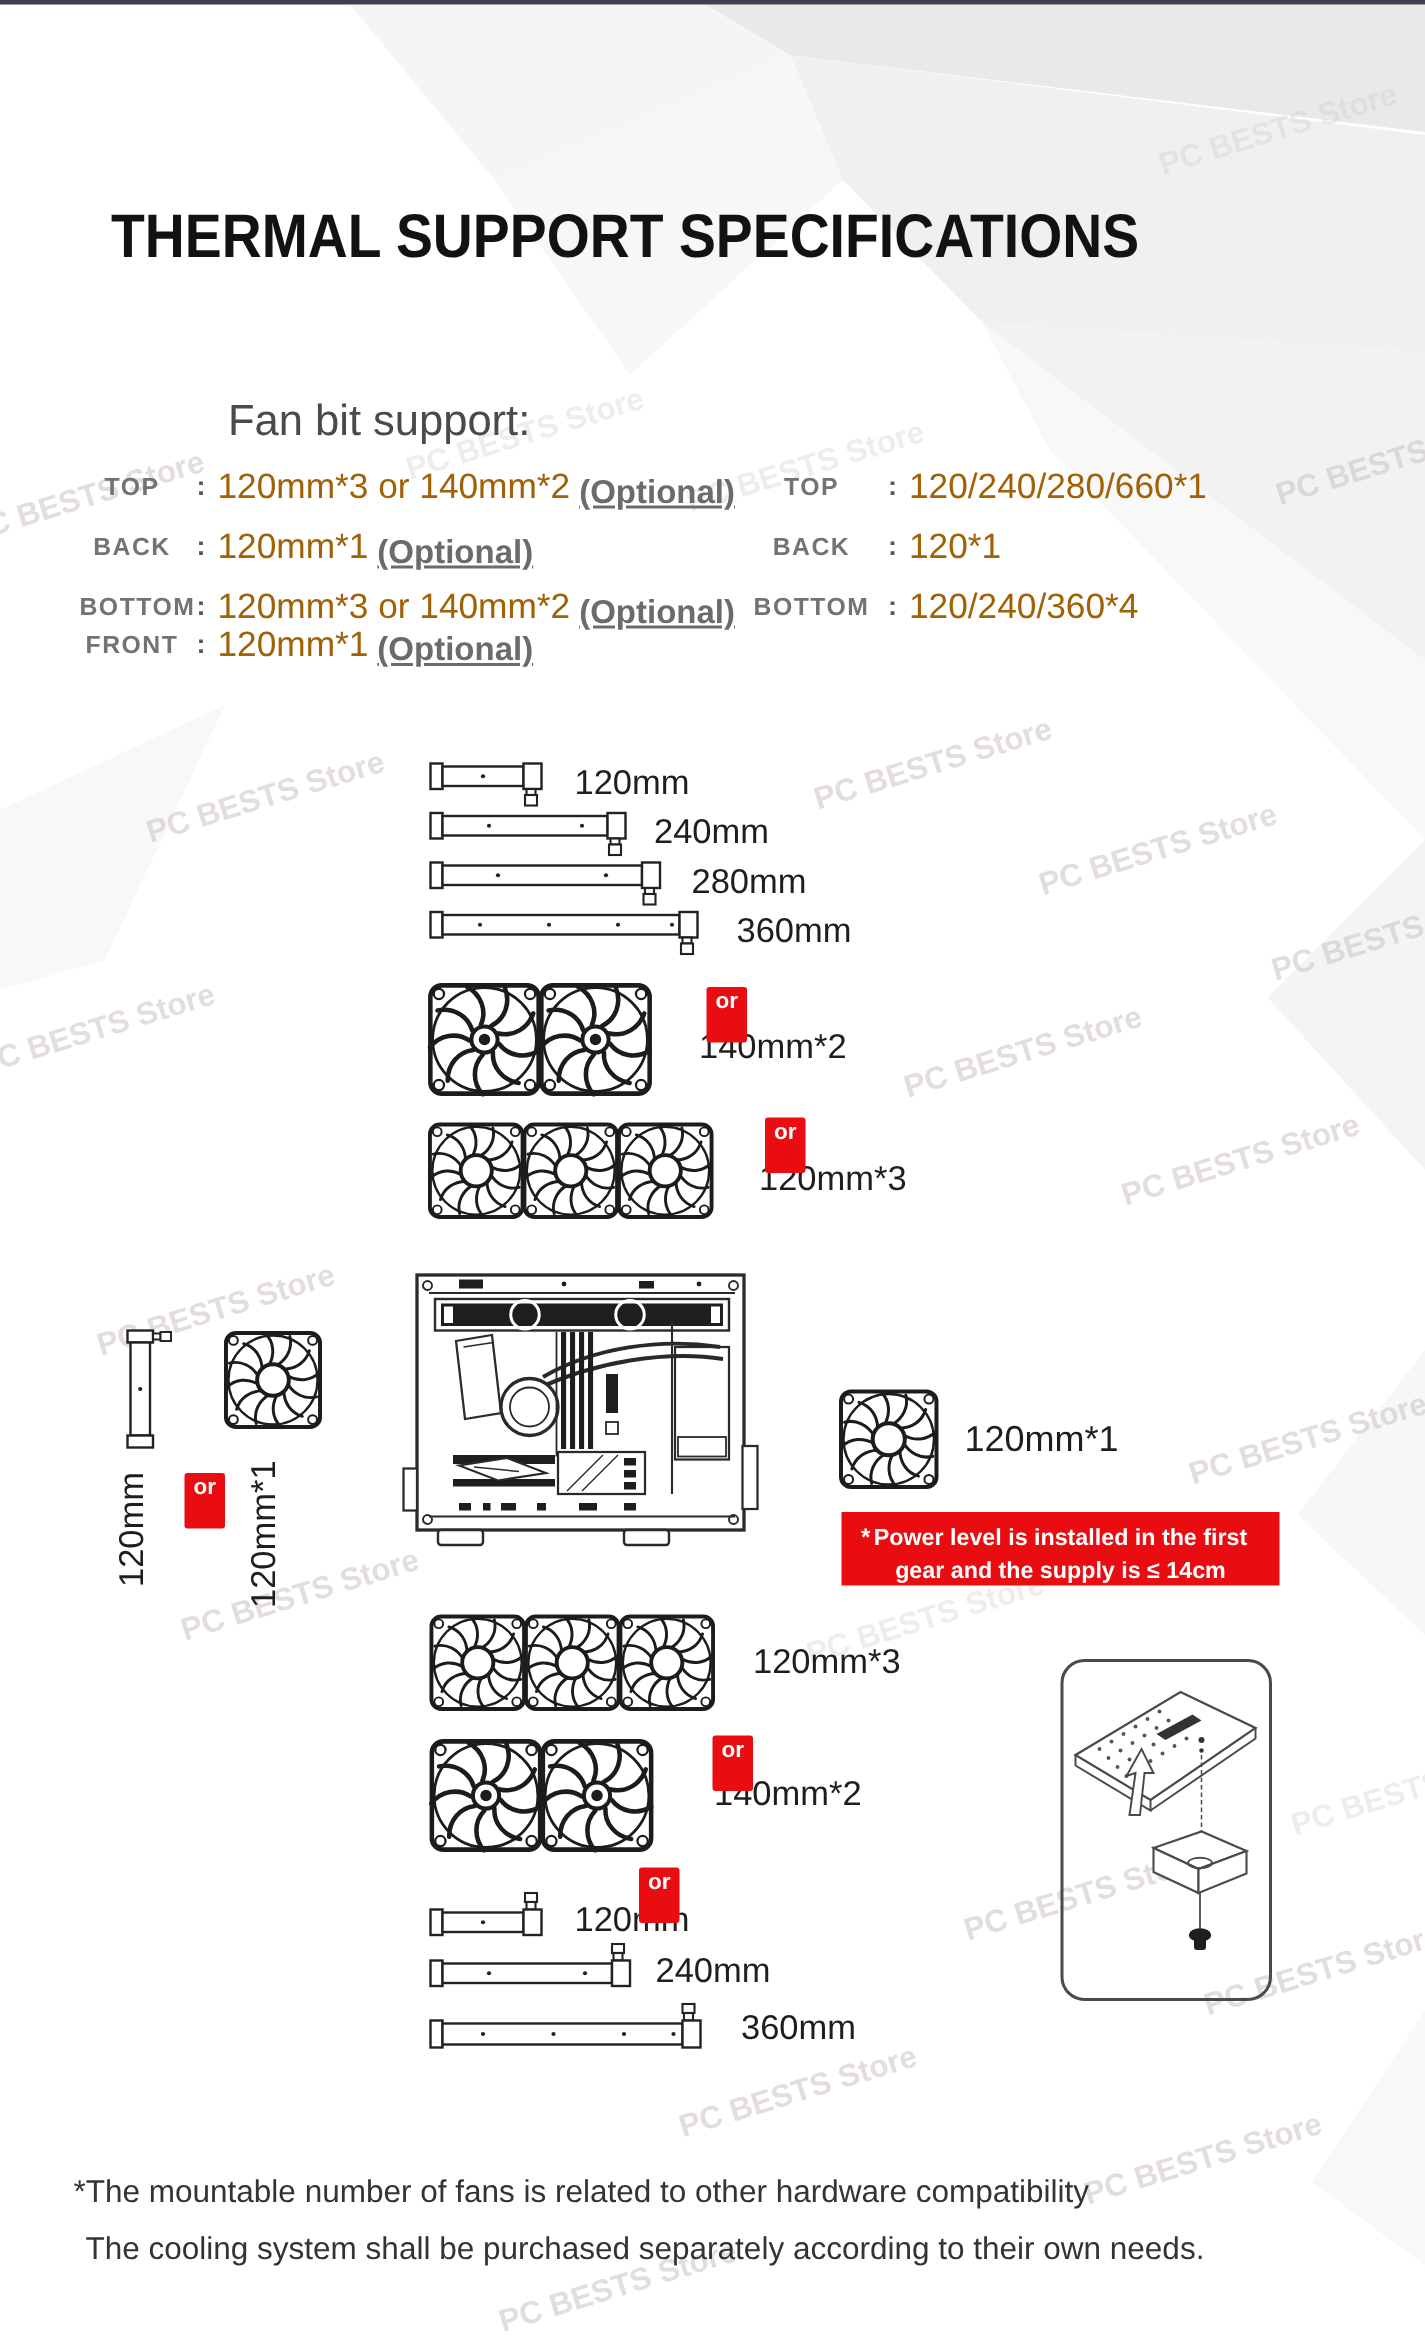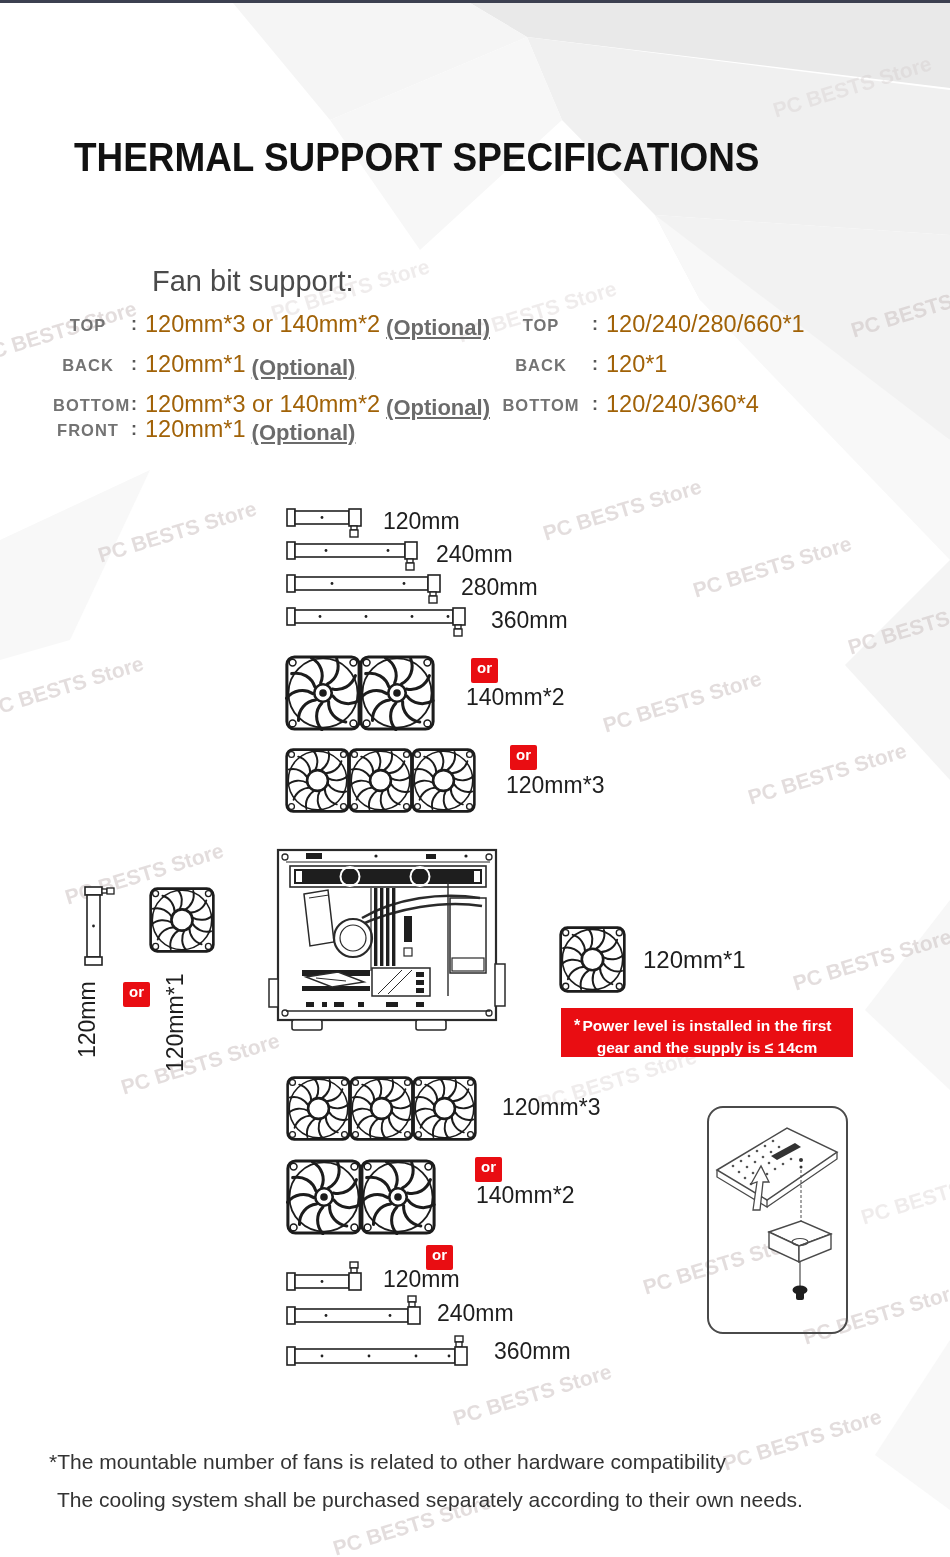--- a/index.html
+++ b/index.html
@@ -16,21 +16,21 @@
   .spec-row{display:flex;align-items:flex-start;white-space:nowrap;z-index:2;}
   .spec-label{font-size:16.5px;font-weight:700;color:#737373;letter-spacing:1px;text-align:center;padding-top:5px;}
   .lw{width:70px;} .rw{width:86px;}
   .spec-colon{width:22px;text-align:center;font-size:18px;font-weight:700;color:#575757;padding-top:3px;}
   .spec-value{font-size:23.5px;color:#a16207;}
   .spec-note{font-size:22px;font-weight:700;color:#6b6b6b;margin-left:6px;padding-top:4px;text-decoration:underline;}
   .dlabel{font-size:23px;color:#1e1e1e;white-space:nowrap;z-index:2;}
   .vlabel{position:absolute;font-size:23px;color:#1e1e1e;writing-mode:vertical-rl;
           transform:rotate(180deg);white-space:nowrap;z-index:2;}
   .or-badge{position:absolute;background:#e90d12;color:#fff;font-size:15px;font-weight:700;
-            padding:1px 6px 6px;border-radius:2px;line-height:1.2;z-index:3;}
+            padding:1px 6px 18px;border-radius:2px;line-height:1.2;z-index:3;}
   .psu-note{position:absolute;left:561px;top:1008px;width:292px;height:49px;background:#e90d12;
             color:#fff;text-align:center;font-weight:700;font-size:15.5px;line-height:1.4;
             padding-top:7px;box-sizing:border-box;z-index:3;}
   .psu-star{position:absolute;left:13px;top:7px;font-size:16px;}
   .fanrow{display:flex;z-index:2;}
   .fanrow svg{margin-right:-2px;display:block;}
   .footer-line{font-size:21px;color:#333;white-space:nowrap;z-index:2;}
   .bracket{position:absolute;left:707px;top:1106px;width:137px;height:224px;
            border:2px solid #4a4a4a;border-radius:16px;z-index:2;background:transparent;}
   svg{overflow:visible;}

